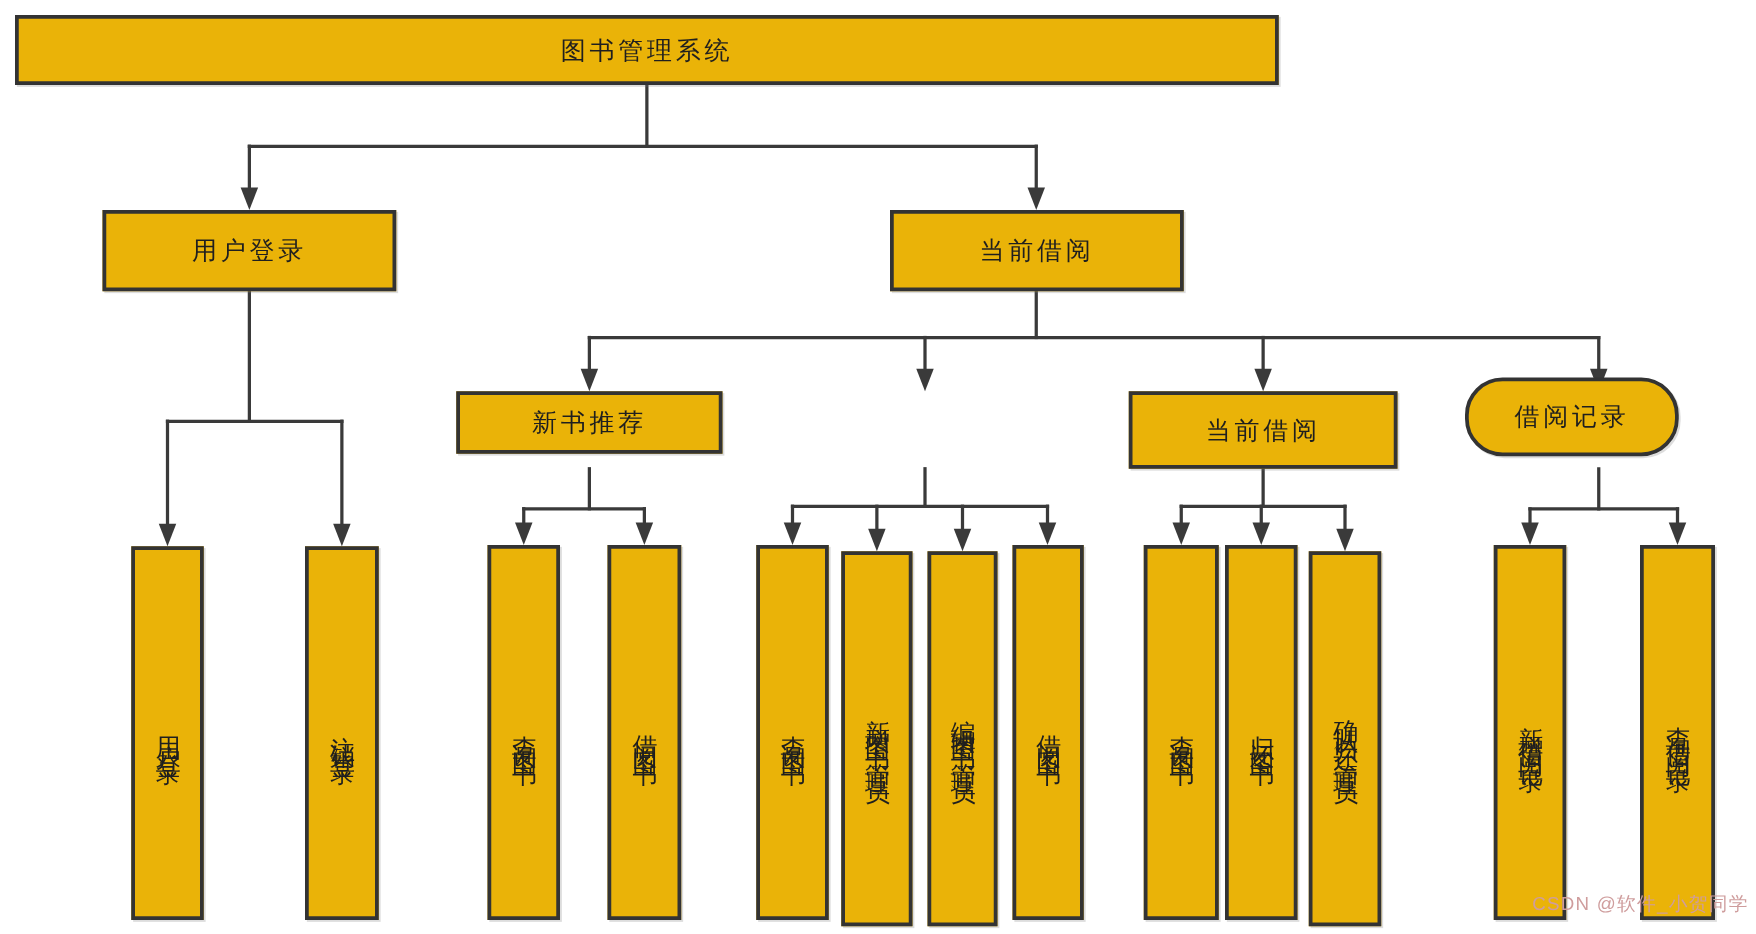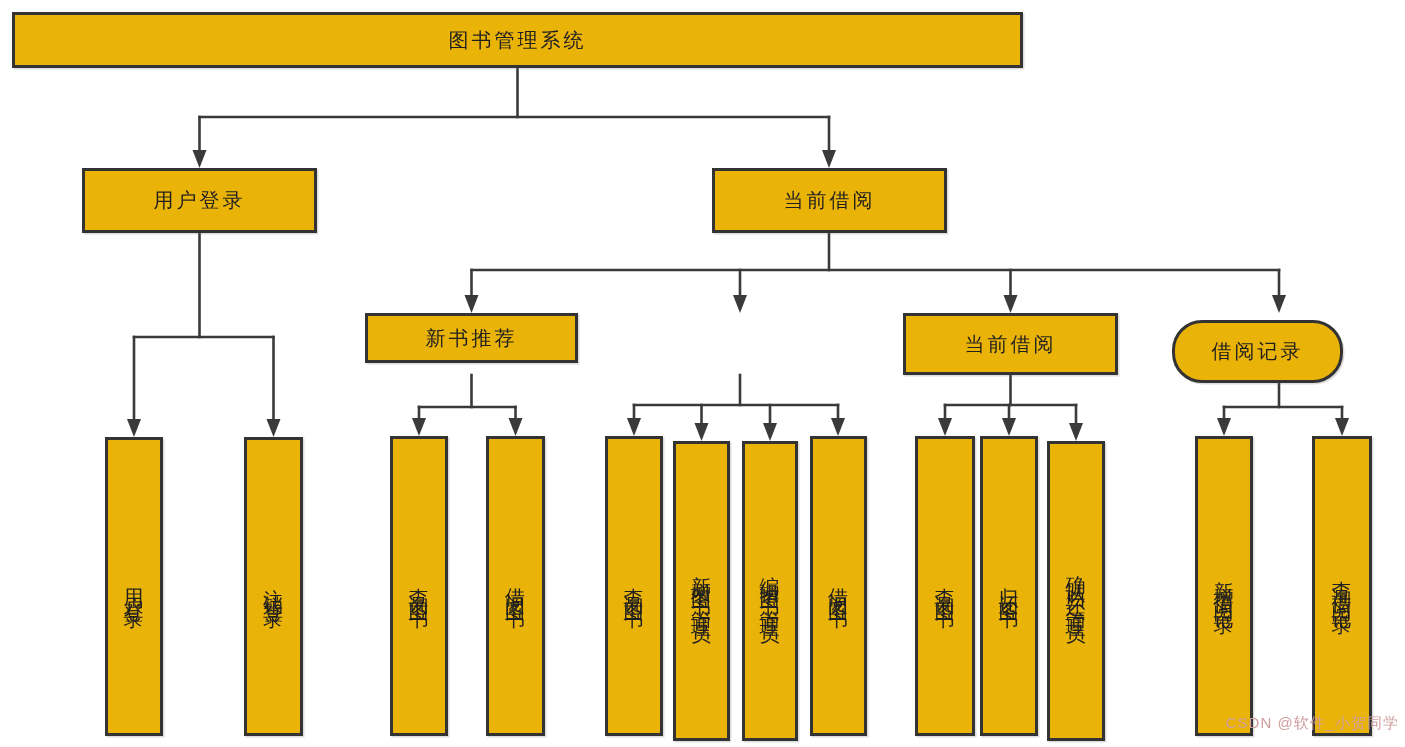--- a/index.html
+++ b/index.html
@@ -134,21 +134,21 @@
   <div class="node hbox" style="left:712px; top:168px; width:235px; height:65px;">
     <span>当前借阅</span>
   </div>
 
   <div class="node hbox" style="left:365px; top:313px; width:213px; height:50px;">
     <span>新书推荐</span>
   </div>
   <div class="node hbox" style="left:903px; top:313px; width:215px; height:62px;">
     <span>当前借阅</span>
   </div>
-  <div class="node hbox" style="left:1172px; top:320px; width:171px; height:63px;border-radius:30px;">
+  <div class="node hbox" style="left:1172px; top:302px; width:171px; height:63px;border-radius:30px;">
     <span>借阅记录</span>
   </div>
 
   <div class="node vbox" style="left:105px; top:437px; width:58px; height:299px;">
     <span>用户登录</span>
   </div>
   <div class="node vbox" style="left:244px; top:437px; width:59px; height:299px;">
     <span>注销登录</span>
   </div>
 

